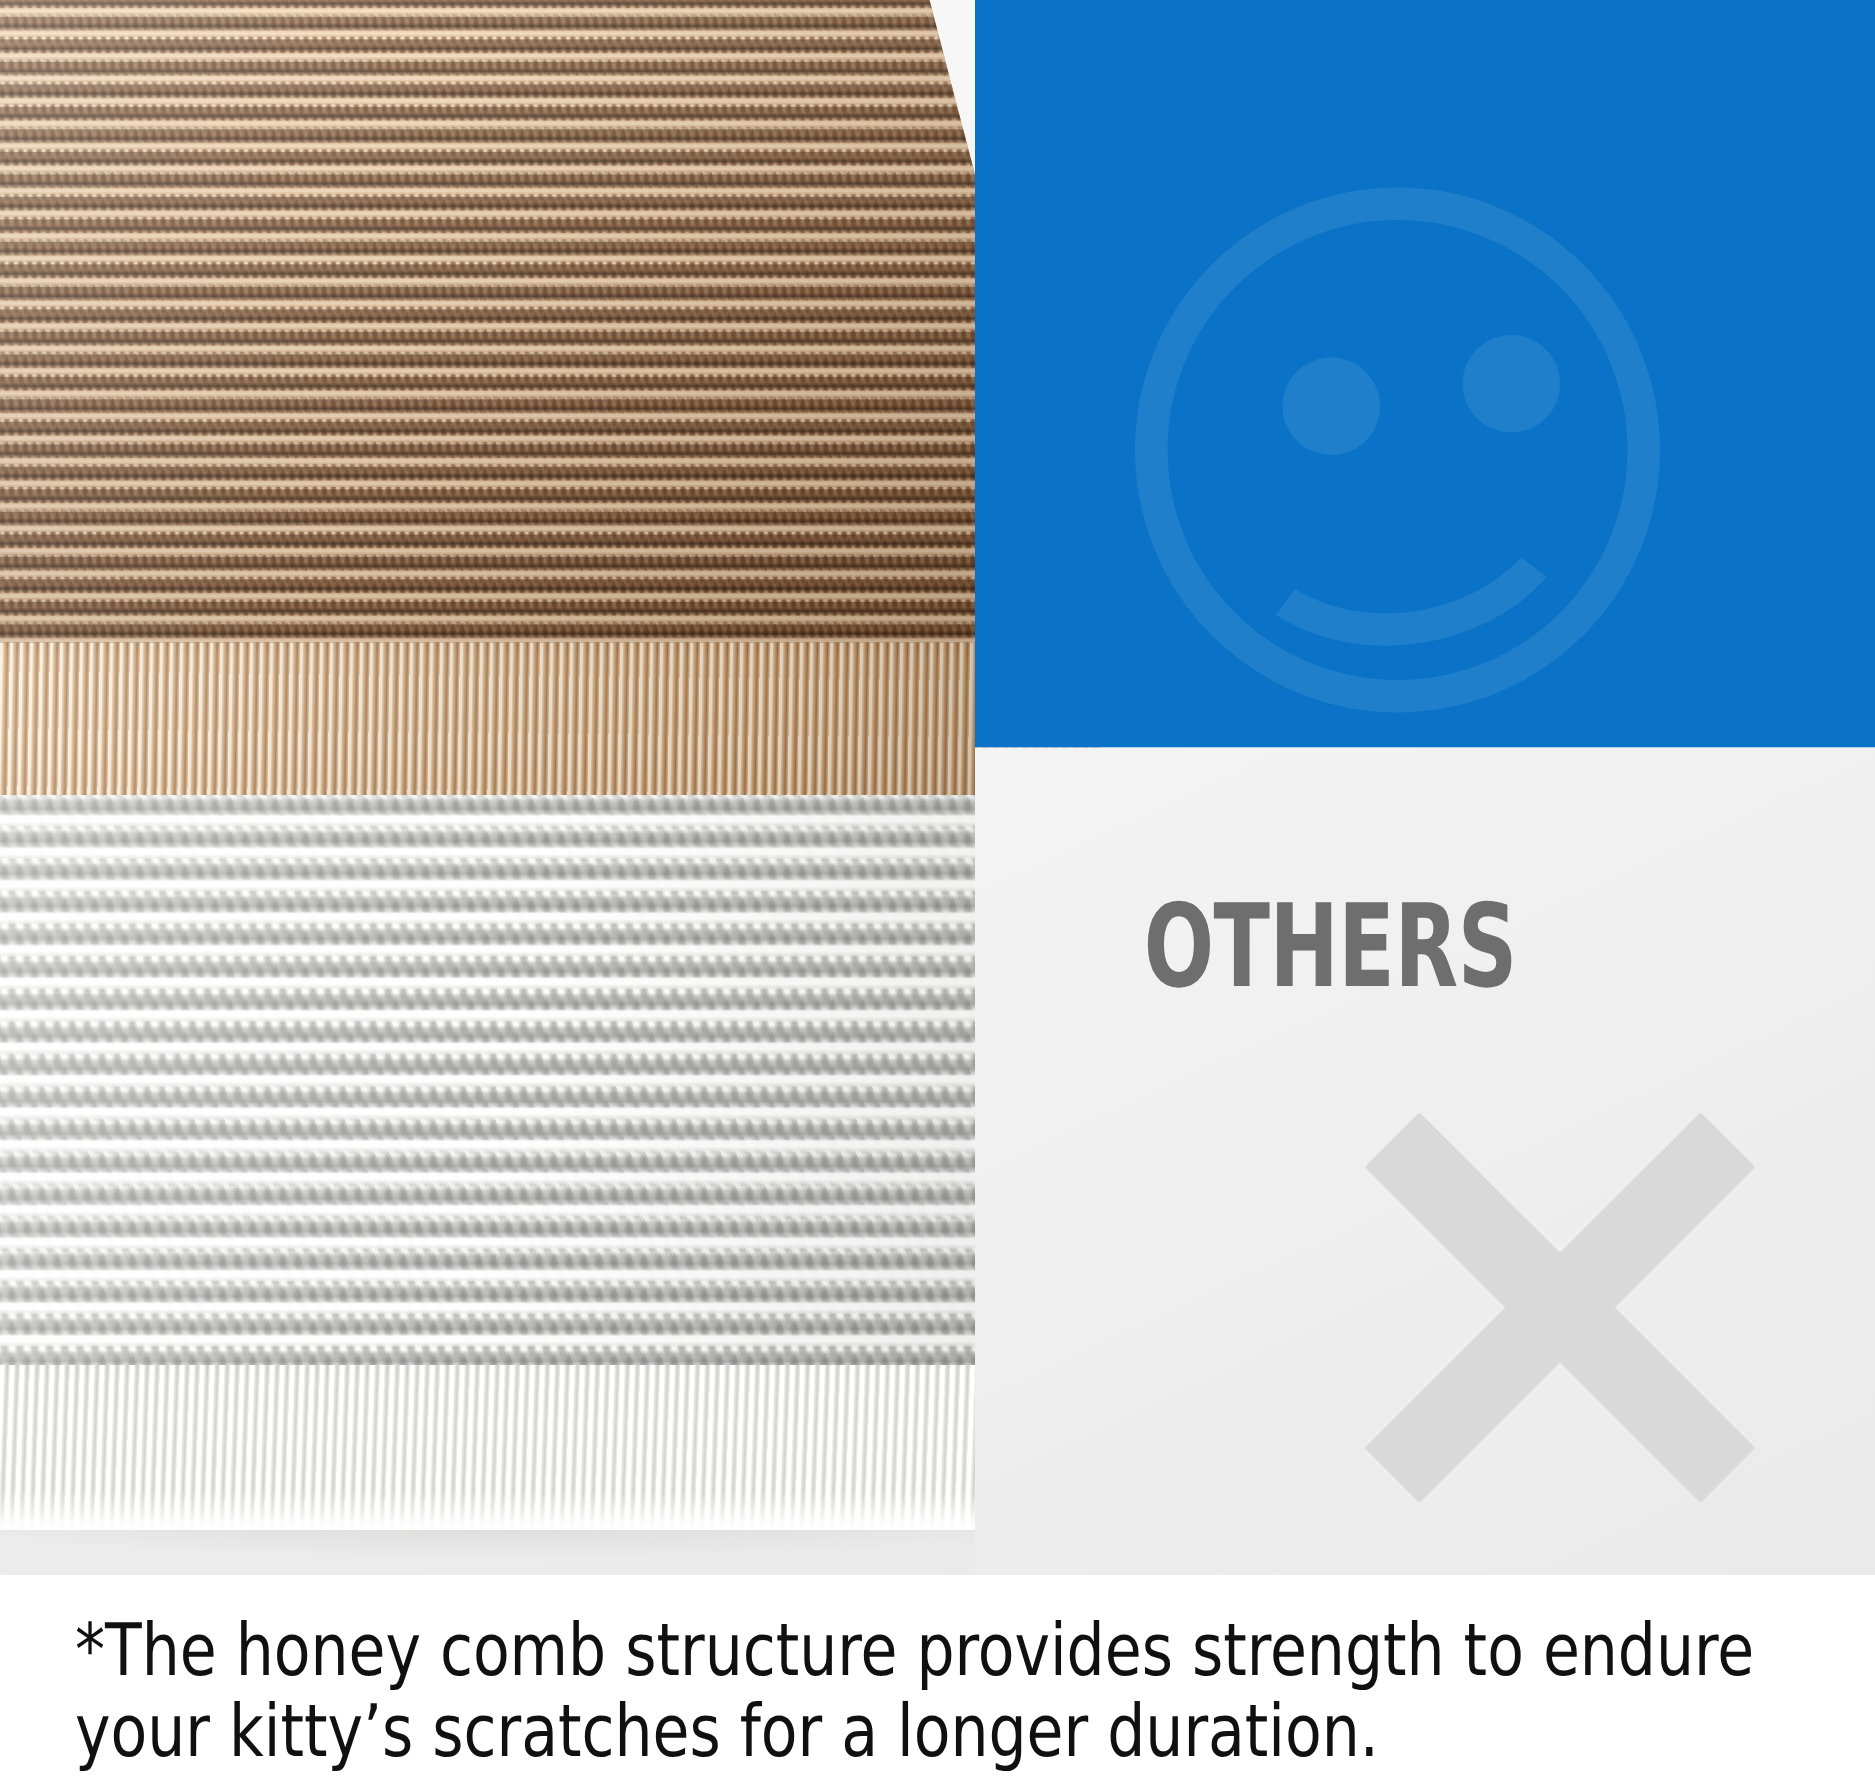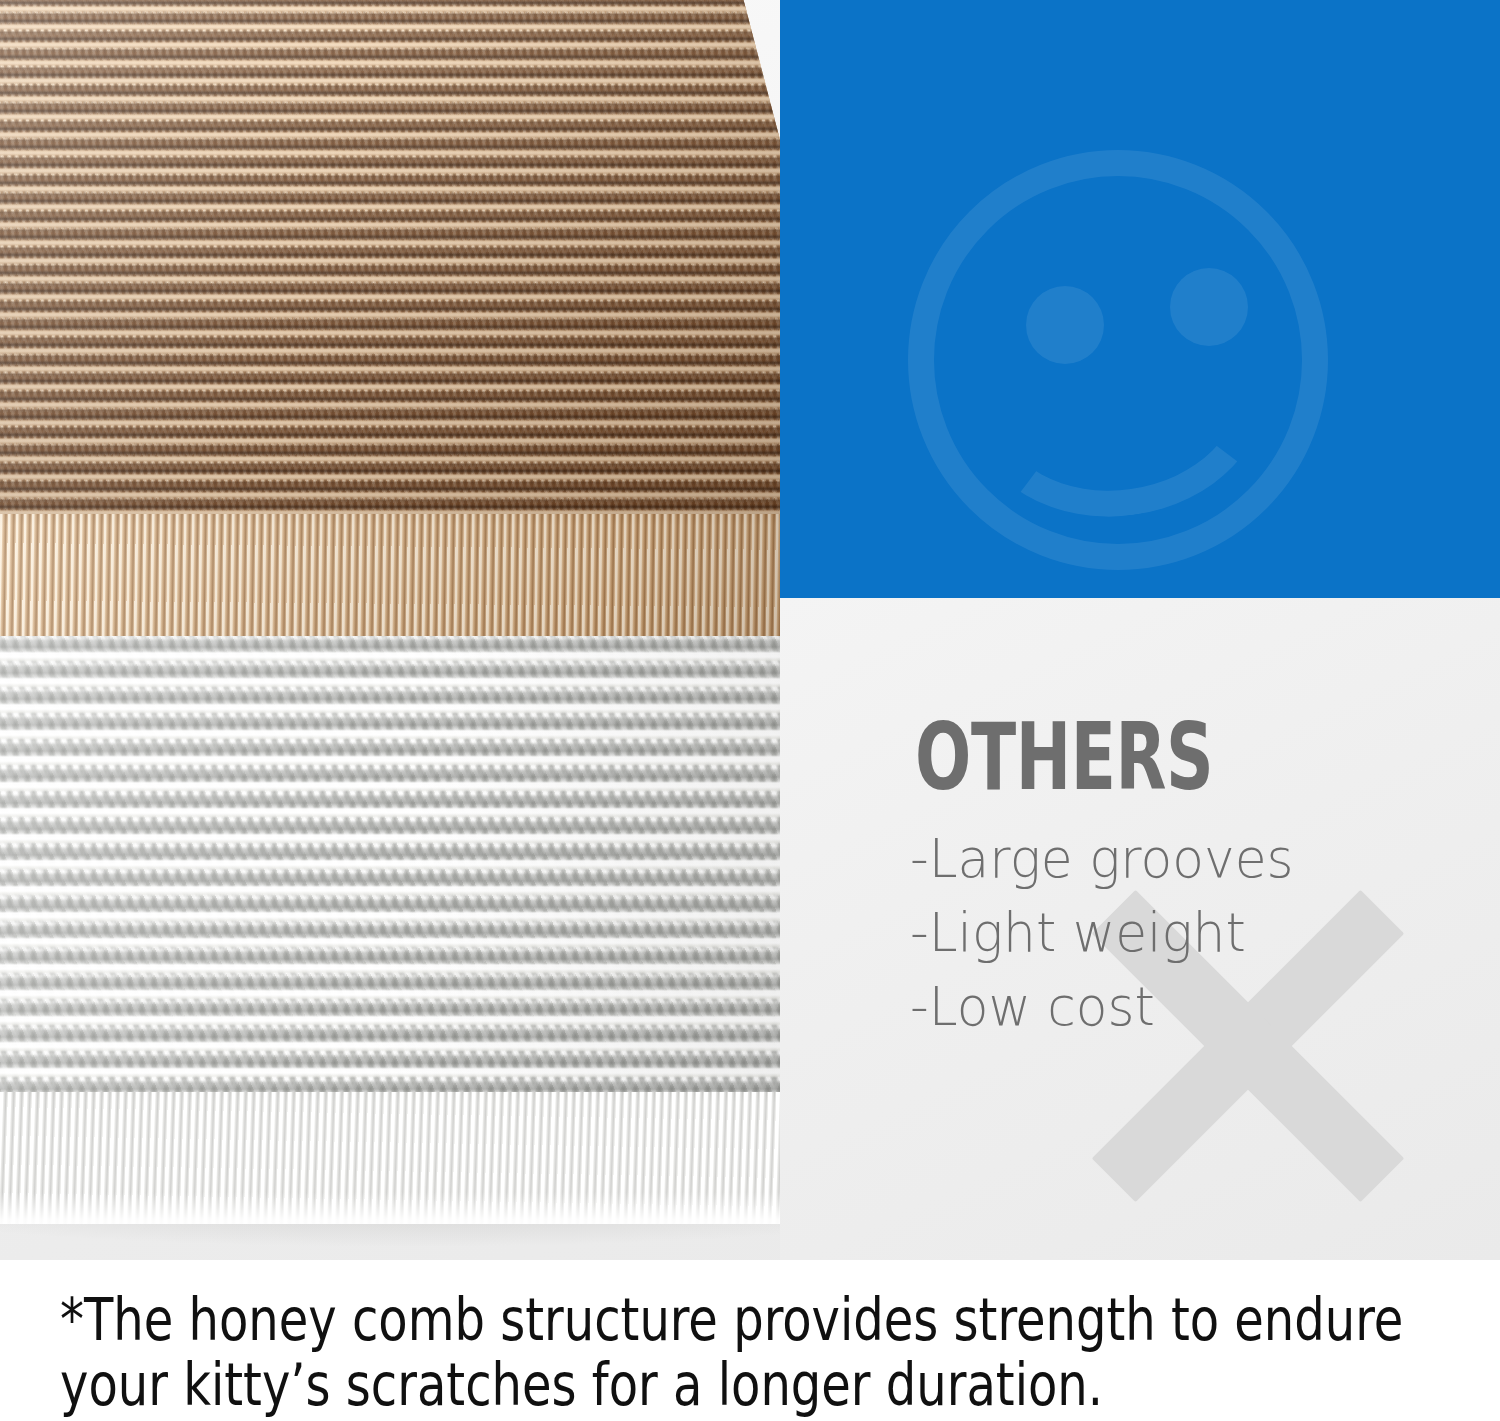--- a/index.html
+++ b/index.html
@@ -163,25 +163,20 @@
       </div>
 
     </div>
 
     <div class="panel-gray">
       <div class="xmark">
         <span class="a"></span>
         <span class="b"></span>
       </div>
       <div class="heading h-gray" style="top:114px;left:135px;">OTHERS</div>
-      <div class="bullets b-gray" style="top:234px;left:130px;">
-        <div class="b">-Large grooves</div>
-        <div class="b">-Light weight</div>
-        <div class="b">-Low cost</div>
-      </div>
     </div>
   </div>
 
   <div class="caption">
     <span class="ln">*The honey comb structure provides strength to endure</span>
     <span class="ln">your kitty’s scratches for a longer duration.</span>
   </div>
 
 </div>
 

